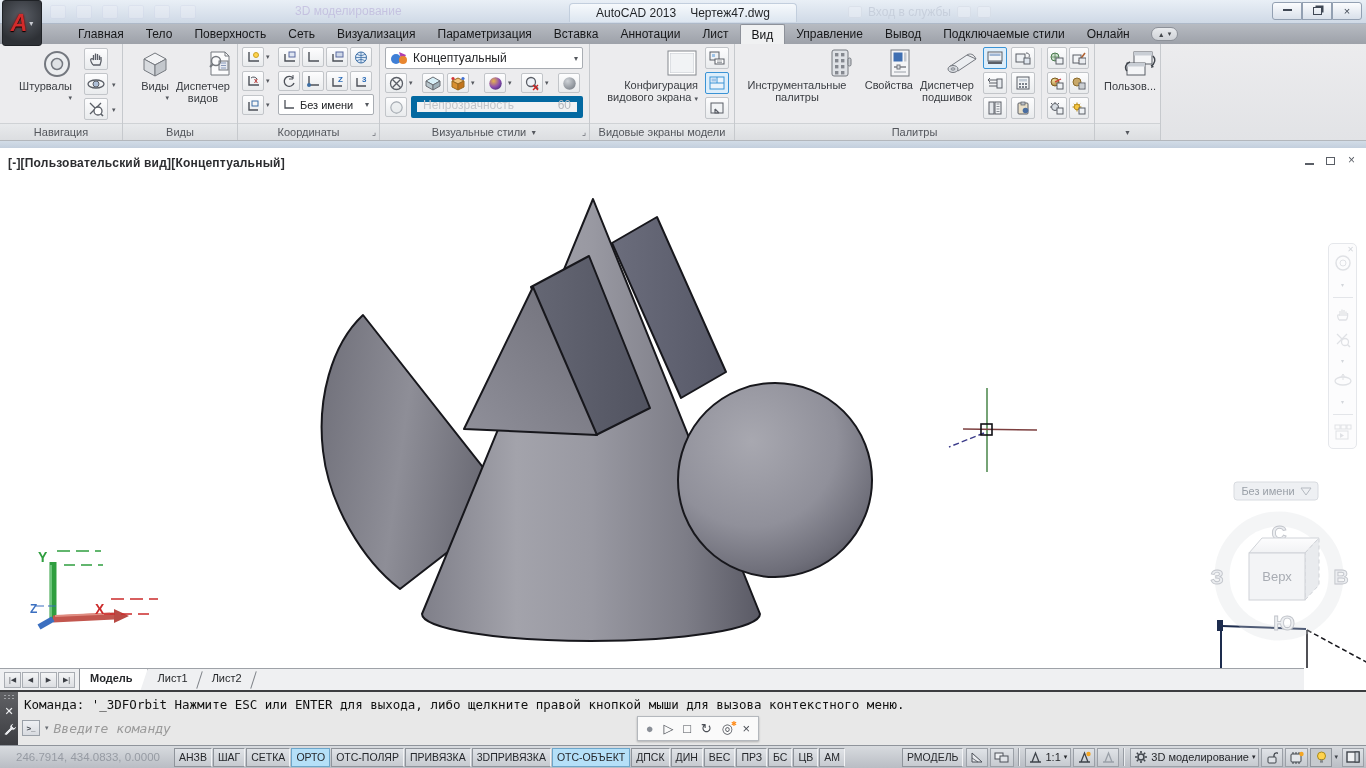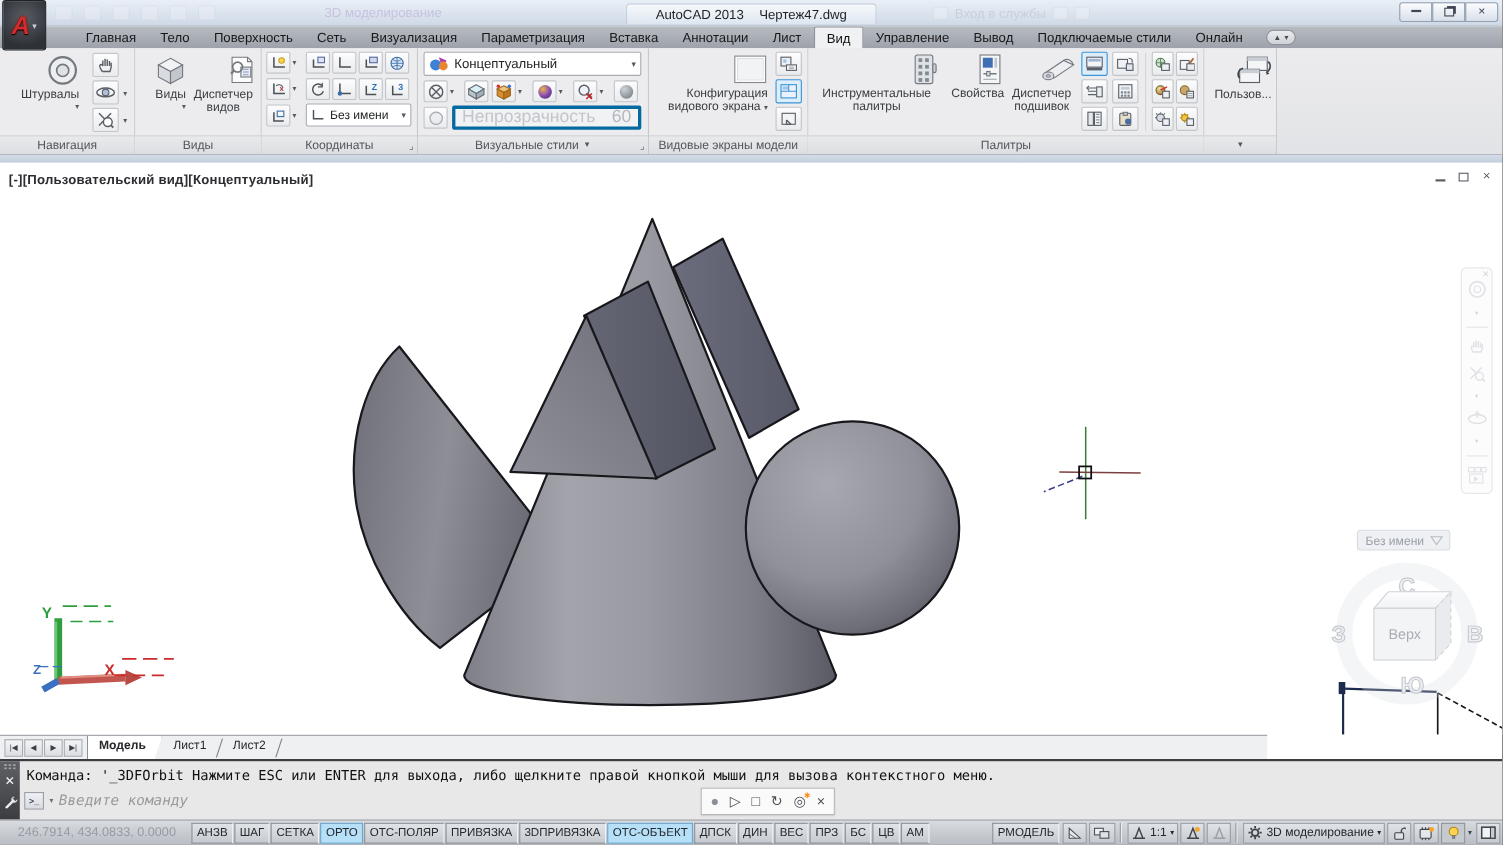--- a/index.html
+++ b/index.html
@@ -54,38 +54,38 @@
   .pfoot .lau{position:absolute;right:3px;font-size:9px;color:#6a6e74;}
   .bigbtn{position:absolute;display:flex;flex-direction:column;align-items:flex-end;
     font-size:11px;color:#3a3d42;text-align:center;line-height:12px;cursor:default;}
   .bigbtn .bicon{height:32px;display:flex;align-items:center;justify-content:center;}
   .sbtn{position:absolute;width:24px;height:22px;border:1px solid #c2c5c9;border-radius:2px;
     background:linear-gradient(#fdfdfe,#e9ebed);display:flex;align-items:center;justify-content:center;}
   .sarr{position:absolute;font-size:7px;color:#55585e;}
   .combo{position:absolute;height:22px;background:#fff;border:1px solid #a9adb3;border-radius:2px;
     display:flex;align-items:center;font-size:12px;color:#232528;padding:0 4px;gap:5px;}
   .combo .car{margin-left:auto;font-size:8px;color:#55585e;}
-  .disfield{position:absolute;height:22px;background:#f1f2f3;border:3px solid #0369a1;border-radius:2px;
-    display:flex;align-items:center;font-size:16px;color:#c2c5ca;padding:0 6px;}
+  .disfield{position:absolute;height:22px;background:#f1f2f3;border:6px solid #0369a1;border-radius:2px;
+    display:flex;align-items:flex-end;font-size:12px;color:#c2c5ca;padding:0 6px;}
   .disfield .dv{margin-left:auto;color:#b4b7bd;}
 
   
   .bluestrip{left:0;top:141px;width:1366px;height:7px;background:linear-gradient(#d2dce7,#c3cfdd);}
   .viewport{left:0;top:148px;width:1366px;height:520px;background:#ffffff;overflow:hidden;}
   .vplabel{left:8px;top:8px;font-size:12px;font-weight:bold;color:#2c2d30;letter-spacing:.2px;}
   .vpbtns{right:8px;top:6px;display:flex;gap:8px;align-items:center;color:#5a5e66;}
   .vpbtns .g{width:13px;height:11px;display:flex;align-items:flex-end;justify-content:center;}
   .navbar{right:9px;top:95px;width:29px;height:206px;background:rgba(252,252,253,.9);
     border:1px solid #e5e7eb;border-radius:5px;display:flex;flex-direction:column;align-items:center;
     padding-top:10px;gap:9px;}
   .navbar svg{opacity:.55;}
   .navx{position:absolute;right:2px;top:1px;font-size:8px;color:#d3d6db;}
 
   
-  .doctabs{left:0;top:668px;width:1152px;height:22px;background:#eff0f2;border-top:1px solid #9ea2a8;
+  .doctabs{left:0;top:668px;width:1304px;height:22px;background:#eff0f2;border-top:1px solid #9ea2a8;
     display:flex;align-items:stretch;}
   .tnav{display:flex;align-items:center;gap:1px;padding:2px 4px;}
   .tnav span{width:17px;height:16px;border:1px solid #a9adb3;background:linear-gradient(#f4f5f6,#dcdee2);
     font-size:7px;color:#3c3f45;display:flex;align-items:center;justify-content:center;}
   .dtab{padding:3px 14px 0 10px;font-size:11px;color:#26282b;position:relative;}
   .dtab.active{background:#fff;border-left:1px solid #8f9399;border-right:1px solid #8f9399;font-weight:bold;
     clip-path:polygon(0 0,100% 0,calc(100% - 7px) 100%,0 100%);}
   .dtab .slash{position:absolute;right:2px;top:2px;bottom:1px;width:1px;background:#7e8288;
     transform:rotate(18deg);}
 

